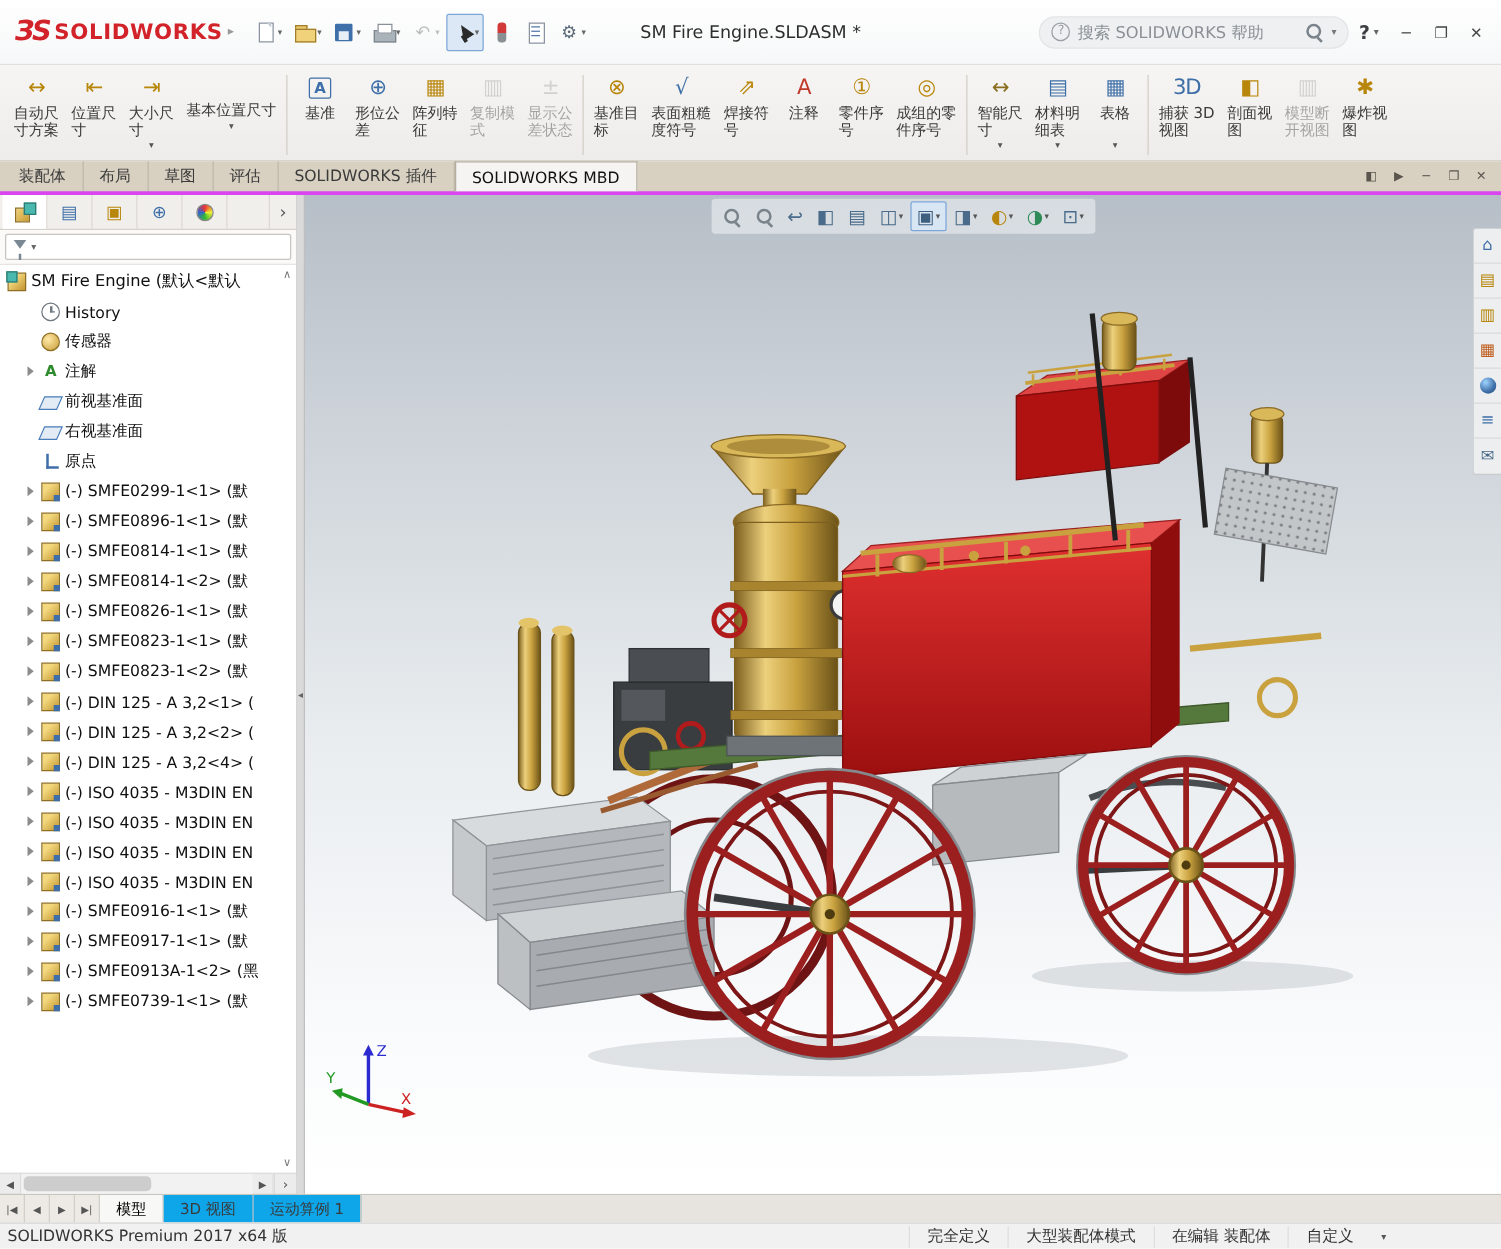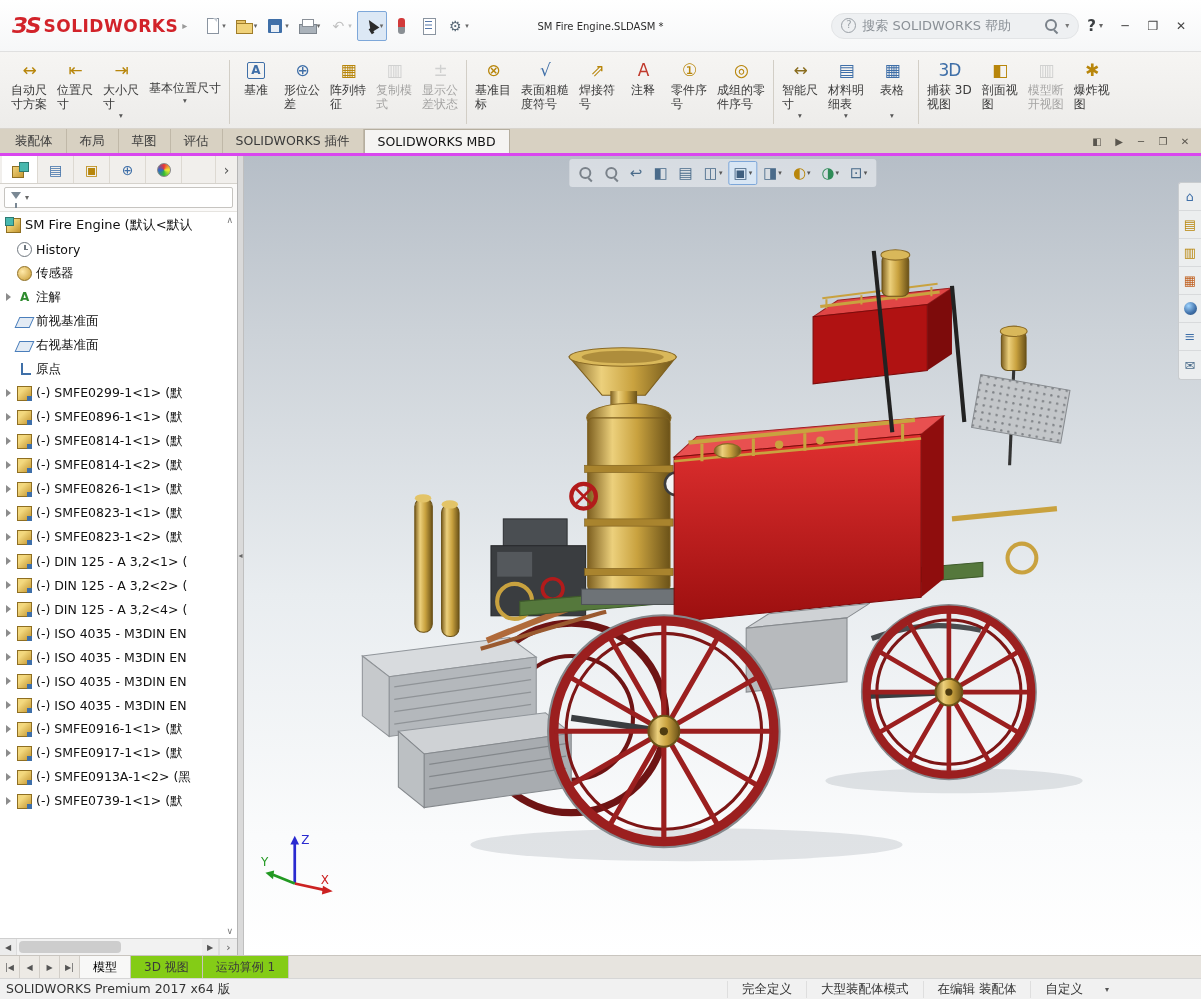--- a/index.html
+++ b/index.html
@@ -25,21 +25,21 @@
 .qbtn[data-k=open] .qicon::after{content:"";position:absolute;left:1px;top:6px;width:15px;height:9px;background:#f0d27a;border:1px solid #a07d2a}
 .qbtn[data-k=save] .qicon::before{content:"";position:absolute;left:2px;top:2px;width:14px;height:14px;background:#3f6fa8;border-radius:1px}
 .qbtn[data-k=save] .qicon::after{content:"";position:absolute;left:5px;top:8px;width:8px;height:7px;background:#e8eef5}
 .qbtn[data-k=print] .qicon::before{content:"";position:absolute;left:1px;top:7px;width:16px;height:8px;background:#aab2ba;border:1px solid #7d858d}
 .qbtn[data-k=print] .qicon::after{content:"";position:absolute;left:4px;top:2px;width:10px;height:6px;background:#fff;border:1px solid #8a9098}
 .qbtn[data-k=select] .qicon::before{content:"";position:absolute;left:6px;top:2px;border-left:5px solid transparent;border-right:5px solid transparent;border-bottom:12px solid #2b2b2b;transform:rotate(-32deg)}
 .qbtn[data-k=select] .qicon::after{content:"";position:absolute;left:9px;top:11px;width:3px;height:6px;background:#2b2b2b;transform:rotate(-32deg)}
 .qbtn[data-k=rebuild] .qicon::before{content:"";position:absolute;left:6px;top:1px;width:7px;height:16px;border-radius:3px;background:linear-gradient(#d23a3a 0 55%,#8a8f94 55%)}
 .qbtn[data-k=fileprops] .qicon::before{content:"";position:absolute;left:4px;top:1px;width:11px;height:15px;background:#fff;border:1px solid #8a94a0}
 .qbtn[data-k=fileprops] .qicon::after{content:"";position:absolute;left:6px;top:4px;width:7px;height:1.5px;background:#5577aa;box-shadow:0 3.5px 0 #5577aa,0 7px 0 #5577aa}
-.doc-title{position:absolute;left:50%;top:50%;transform:translate(-50%,-50%);font-size:10px;color:#2d2d2d;white-space:nowrap}
+.doc-title{position:absolute;left:50%;top:50%;transform:translate(-50%,-50%);font-size:14px;color:#2d2d2d;white-space:nowrap}
 .tb-right{margin-left:auto;display:flex;align-items:center;gap:8px;z-index:2;padding-right:2px}
 .search{width:248px;height:26px;background:#eef0f2;border:1px solid #e2e4e6;border-radius:13px;display:flex;align-items:center;padding:0 9px;gap:6px}
 .search .qmark{width:15px;height:15px;flex:0 0 15px;border:1.5px solid #9aa0a6;border-radius:50%;color:#9aa0a6;font-size:10px;line-height:12px;text-align:center}
 .search .stext{color:#8a9096;font-size:13px;flex:1;white-space:nowrap;overflow:hidden}
 .magicon{width:15px;height:15px;position:relative;display:inline-block}
 .magicon::before{content:"";position:absolute;left:1px;top:1px;width:8px;height:8px;border:2px solid #7a828a;border-radius:50%}
 .magicon::after{content:"";position:absolute;left:10px;top:11px;width:5px;height:2px;background:#7a828a;transform:rotate(45deg);transform-origin:left center}
 .search .caret{font-size:8px;color:#777}
 .help{display:flex;align-items:center;gap:3px;color:#3c4043;font-size:15px;font-weight:bold}
 .help .caret{font-size:8px;color:#666;font-weight:normal}
@@ -77,21 +77,21 @@
 .ptab[data-k=fm] .pglyph::before{content:"";position:absolute;left:0;top:4px;width:10px;height:10px;background:linear-gradient(135deg,#f0d27a,#c89b35);border:1px solid #8f6f22}
 .ptab[data-k=fm] .pglyph::after{content:"";position:absolute;left:7px;top:0;width:8px;height:8px;background:#49b8ae;border:1px solid #2e7a72}
 .ptab[data-k=dm] .pglyph{width:14px;height:14px;border-radius:50%;background:conic-gradient(#e33,#ee3,#3b3,#36c,#e33);border:1px solid #888}
 .ptab[data-k=more]{width:22px;margin-left:auto;border-left:1px solid #ddd9d2;border-right:none}
 .filter{padding:3px 4px;border-bottom:1px solid #e6e4e0;background:#fbfaf9;flex:0 0 27px}
 .filter-box{height:21px;border:1px solid #c6c4c0;border-radius:2px;background:#fff;display:flex;align-items:center;padding:0 6px;gap:4px}
 .funnel{width:0;height:0;border-left:5px solid transparent;border-right:5px solid transparent;border-top:7px solid #7a8894;position:relative;margin-top:-4px}
 .funnel::after{content:"";position:absolute;left:-1px;top:4px;width:2px;height:5px;background:#7a8894}
 .filter-box .caret{font-size:8px;color:#666}
 .tree{flex:1;min-height:0;overflow:hidden;position:relative;padding-top:1px;background:#fff}
-.trow{height:24px;display:flex;align-items:center;padding-left:5px;gap:4px;white-space:nowrap}
+.trow{height:24px;display:flex;align-items:center;padding-left:21px;gap:4px;white-space:nowrap}
 .trow.root{padding-left:6px}
 .trow.root .tlabel{font-size:13px}
 .tlabel{font-size:12.5px;color:#101010;overflow:hidden}
 .exp{width:8px;flex:0 0 8px;height:10px;position:relative;visibility:hidden}
 .exp.has{visibility:visible}
 .exp.has::before{content:"";position:absolute;left:1px;top:1px;border-top:4px solid transparent;border-bottom:4px solid transparent;border-left:5px solid #8c8c8c}
 .ticon{width:15px;height:15px;flex:0 0 15px;position:relative;display:inline-block}
 .ticon[data-k=comp]{background:linear-gradient(135deg,#f3d87e 30%,#c3942e);border:1px solid #8f6f22}
 .ticon[data-k=comp]::after{content:"";position:absolute;right:-1px;bottom:-1px;width:5px;height:5px;background:#3f6fa8}
 .ticon[data-k=asm]{background:linear-gradient(135deg,#f3d87e 30%,#c3942e);border:1px solid #8f6f22}
@@ -127,21 +127,21 @@
 .tpbtn:last-child{border-bottom:none}
 .tglyph{font-size:13px;line-height:1}
 .tpbtn[data-k=sphere] .tglyph{width:13px;height:13px;border-radius:50%;background:radial-gradient(circle at 35% 30%,#9fd4ff,#3f6fa8 60%,#274a74)}
 .triad{position:absolute;left:16px;bottom:58px;width:76px;height:66px}
 
 
 .bottombar{height:23px;flex:0 0 23px;background:#e7e4df;border-top:1px solid #c9c5bf;display:flex;align-items:stretch}
 .bnav{display:flex}
 .bnavbtn{width:20px;display:flex;align-items:center;justify-content:center;font-size:8px;color:#555;border-right:1px solid #d2cec8;background:#edeae5}
 .btabs{display:flex}
-.btab{padding:0 13px;display:flex;align-items:center;font-size:12px;color:#3a3a3a;border-right:1px solid #c9c5bf;background:#84cc16}
+.btab{padding:0 13px;display:flex;align-items:center;font-size:12px;color:#3a3a3a;border-right:1px solid #c9c5bf;background:#0ea5e9}
 .btab.active{background:#f8f8f7;color:#000}
 .statusbar{height:21px;flex:0 0 21px;background:#f1f1f1;border-top:1px solid #d6d6d6;display:flex;align-items:center;font-size:12.5px;color:#333;padding:0 6px}
 .sleft{white-space:nowrap}
 .sitems{margin-left:auto;display:flex;align-items:center}
 .sitem{padding:0 14px;border-left:1px solid #dedede;white-space:nowrap}
 .scaret{padding:0 8px;font-size:8px;color:#555}
 .spacer-right{width:78px}
 </style>
 </head>
 <body>

